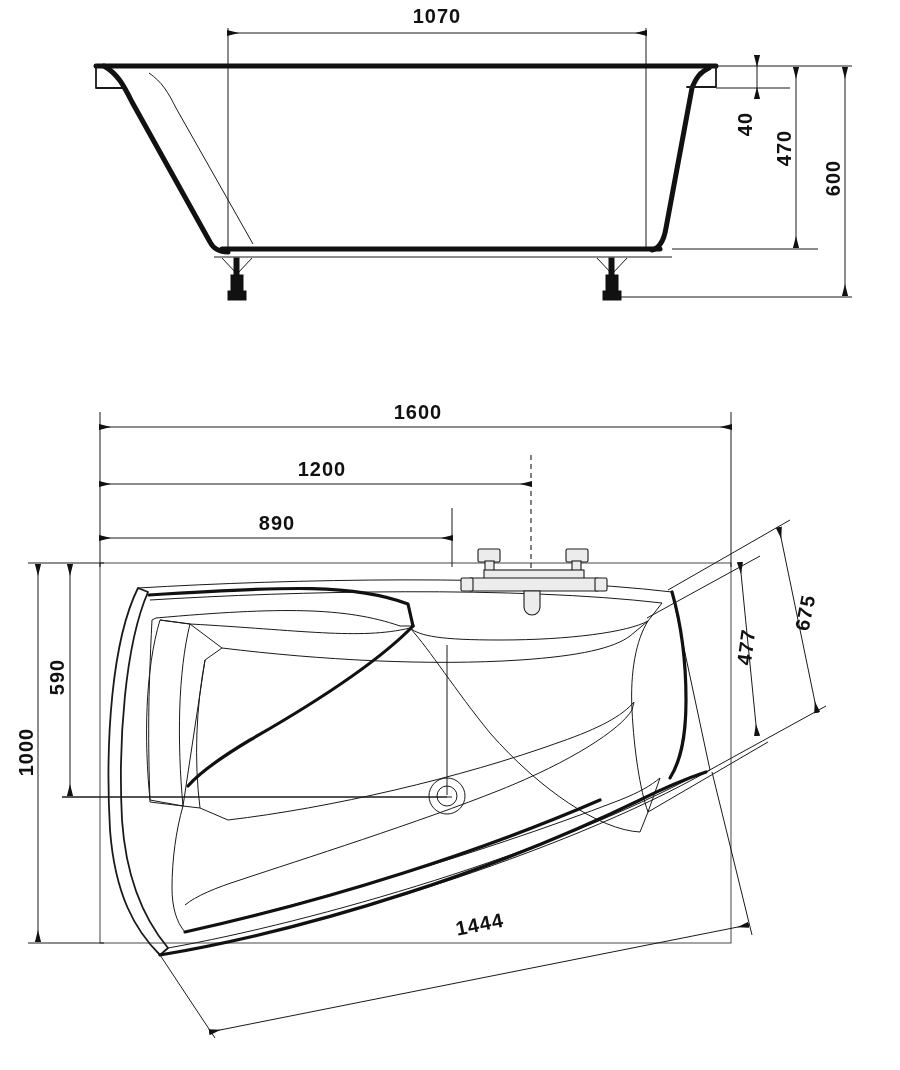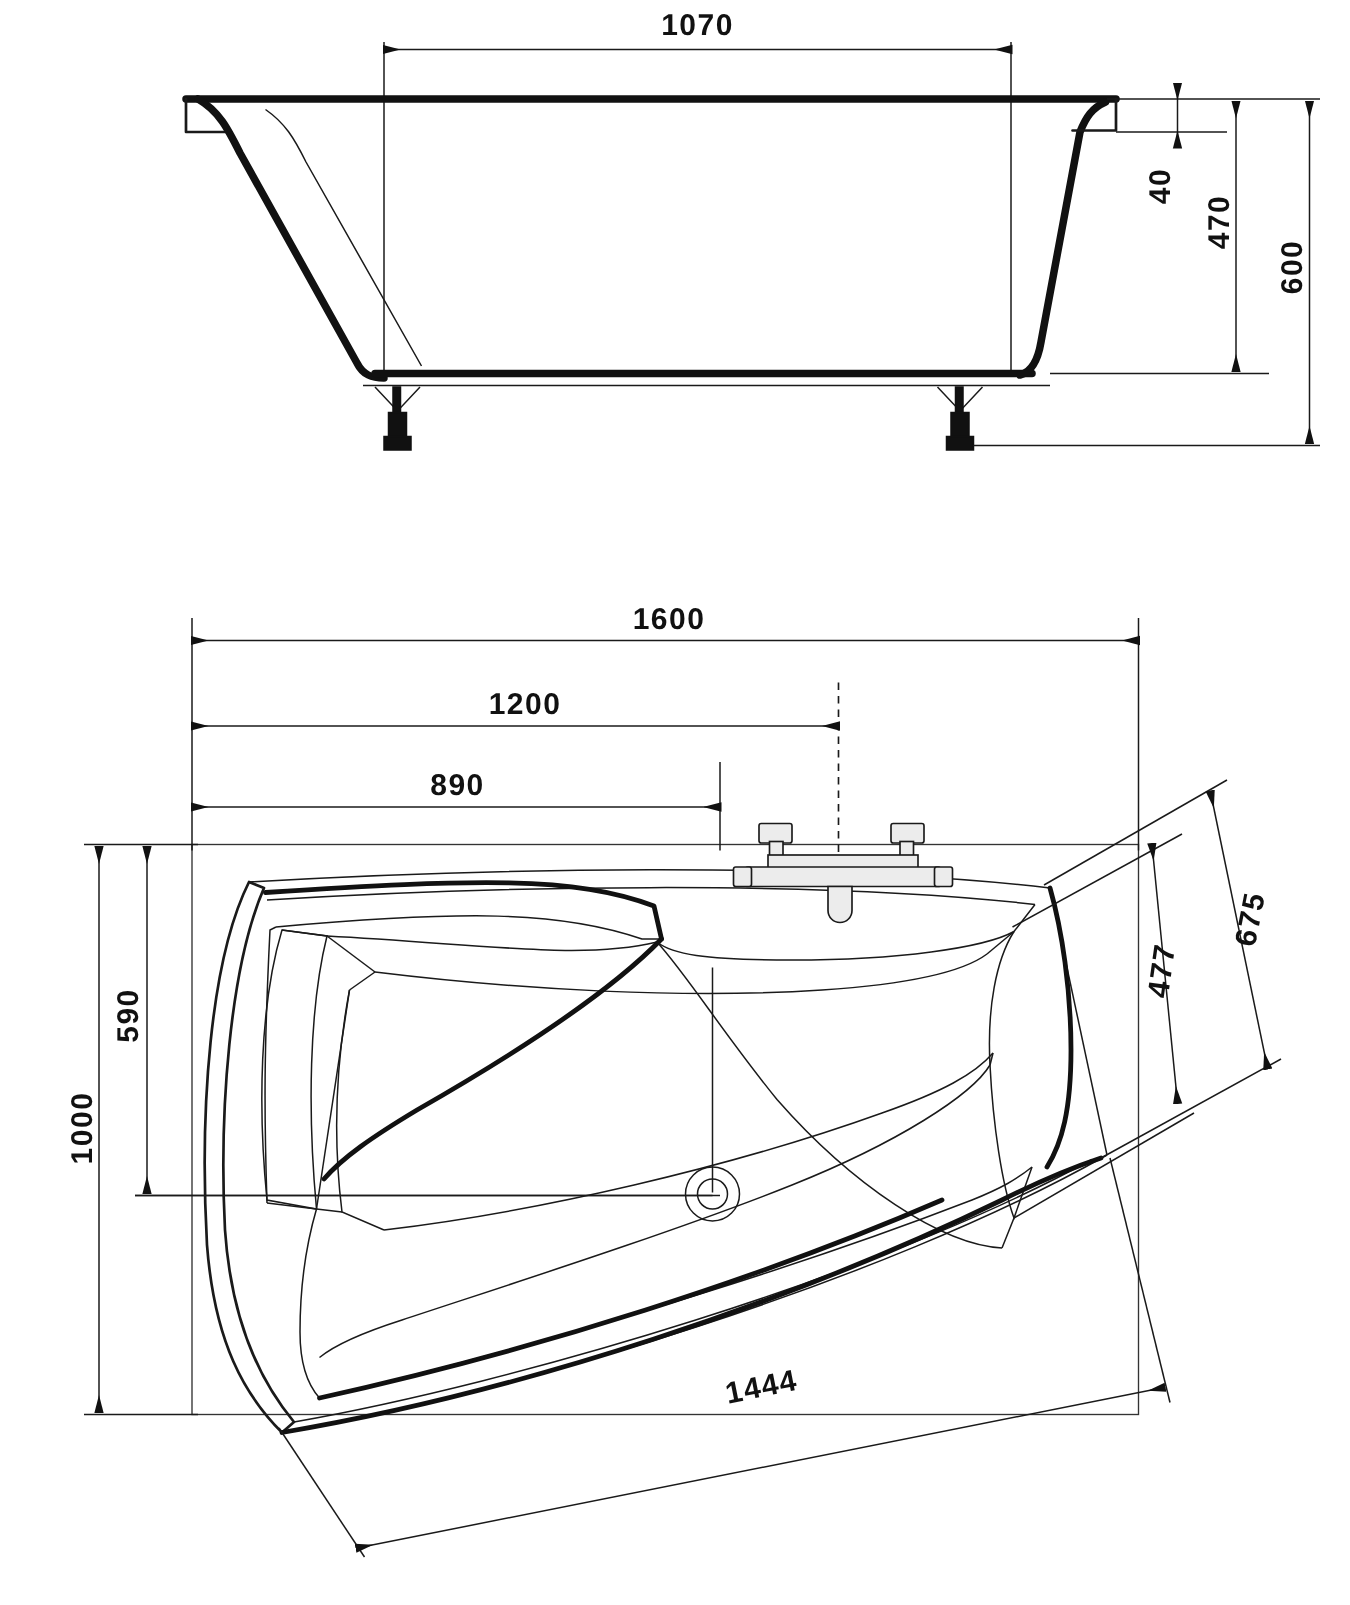--- a/index.html
+++ b/index.html
@@ -11,21 +11,20 @@
   body {
     width: 900px;
     height: 1070px;
     overflow: hidden;
     font-family: "Liberation Sans", sans-serif;
   }
   #drawing-root {
     position: relative;
     width: 792px;
     height: 1070px;
-    padding-left: 28px;
   }
   svg#tech-drawing {
     display: block;
     width: 900px;
     height: 1070px;
     background: #ffffff;
   }
   .thin    { fill: none; stroke: #1a1a1a; stroke-width: 1; }
   .thinner { fill: none; stroke: #333333; stroke-width: 0.9; }
   .dimline { fill: none; stroke: #1a1a1a; stroke-width: 1; }

